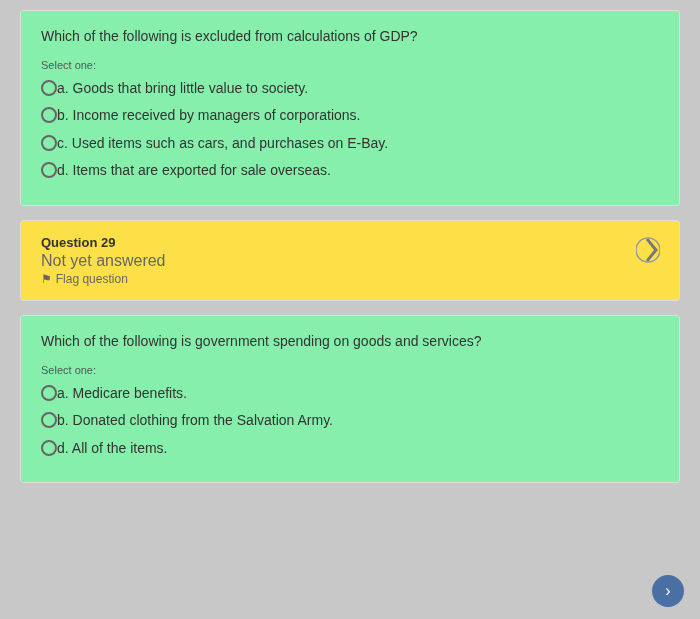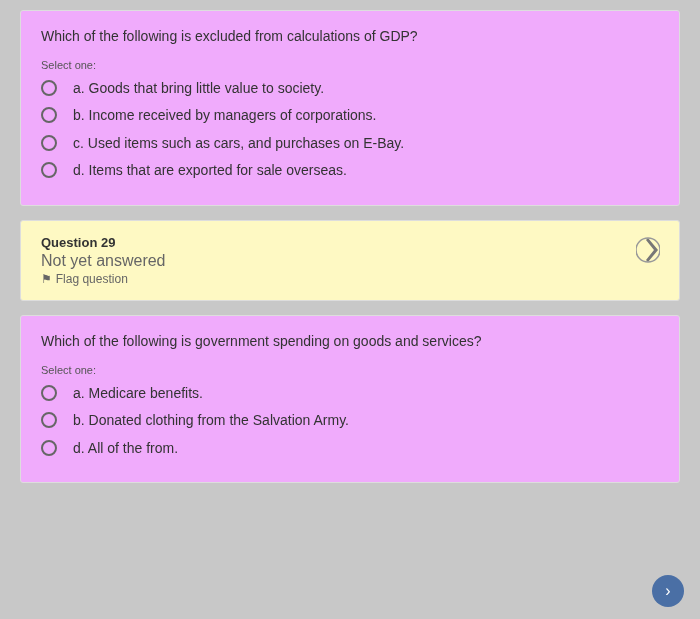--- a/index.html
+++ b/index.html
@@ -22,21 +22,21 @@
     }
 
     .page-wrapper {
       width: 100%;
       display: flex;
       flex-direction: column;
       gap: 4px;
     }
 
     .question-card {
-      background-color: #f0abfc;
+      background-color: #86efac;
       border: 1px solid #ddd;
       border-radius: 3px;
       padding: 16px 20px;
       width: 100%;
     }
 
     .question-text {
       font-size: 14px;
       color: #333;
       margin-bottom: 12px;
@@ -46,41 +46,41 @@
     .select-one-label {
       font-size: 11px;
       color: #555;
       margin-bottom: 8px;
     }
 
     .answer-option {
       display: flex;
       align-items: flex-start;
       margin-bottom: 8px;
-      gap: 16px;
+      gap: 0;
     }
 
     .radio-circle {
       width: 16px;
       height: 16px;
       border: 2px solid #666;
       border-radius: 50%;
       flex-shrink: 0;
       margin-top: 1px;
       background: transparent;
     }
 
     .answer-text {
       font-size: 14px;
       color: #333;
       line-height: 1.4;
     }
 
     .question-meta-card {
-      background-color: #fef9c3;
+      background-color: #fde047;
       border: 1px solid #ddd;
       border-radius: 3px;
       padding: 14px 20px;
       width: 100%;
       position: relative;
     }
 
     .meta-question-label {
       font-size: 13px;
       color: #555;
@@ -200,21 +200,21 @@
     <div class="answer-option">
       <div class="radio-circle"></div>
       <span class="answer-text">a. Medicare benefits.</span>
     </div>
     <div class="answer-option">
       <div class="radio-circle"></div>
       <span class="answer-text">b. Donated clothing from the Salvation Army.</span>
     </div>
     <div class="answer-option">
       <div class="radio-circle"></div>
-      <span class="answer-text">d. All of the from.</span>
+      <span class="answer-text">d. All of the items.</span>
     </div>
   </div>
 
 </div>
 
 <div class="bottom-nav-button">
   <span>›</span>
 </div>
 
 </body></html>

